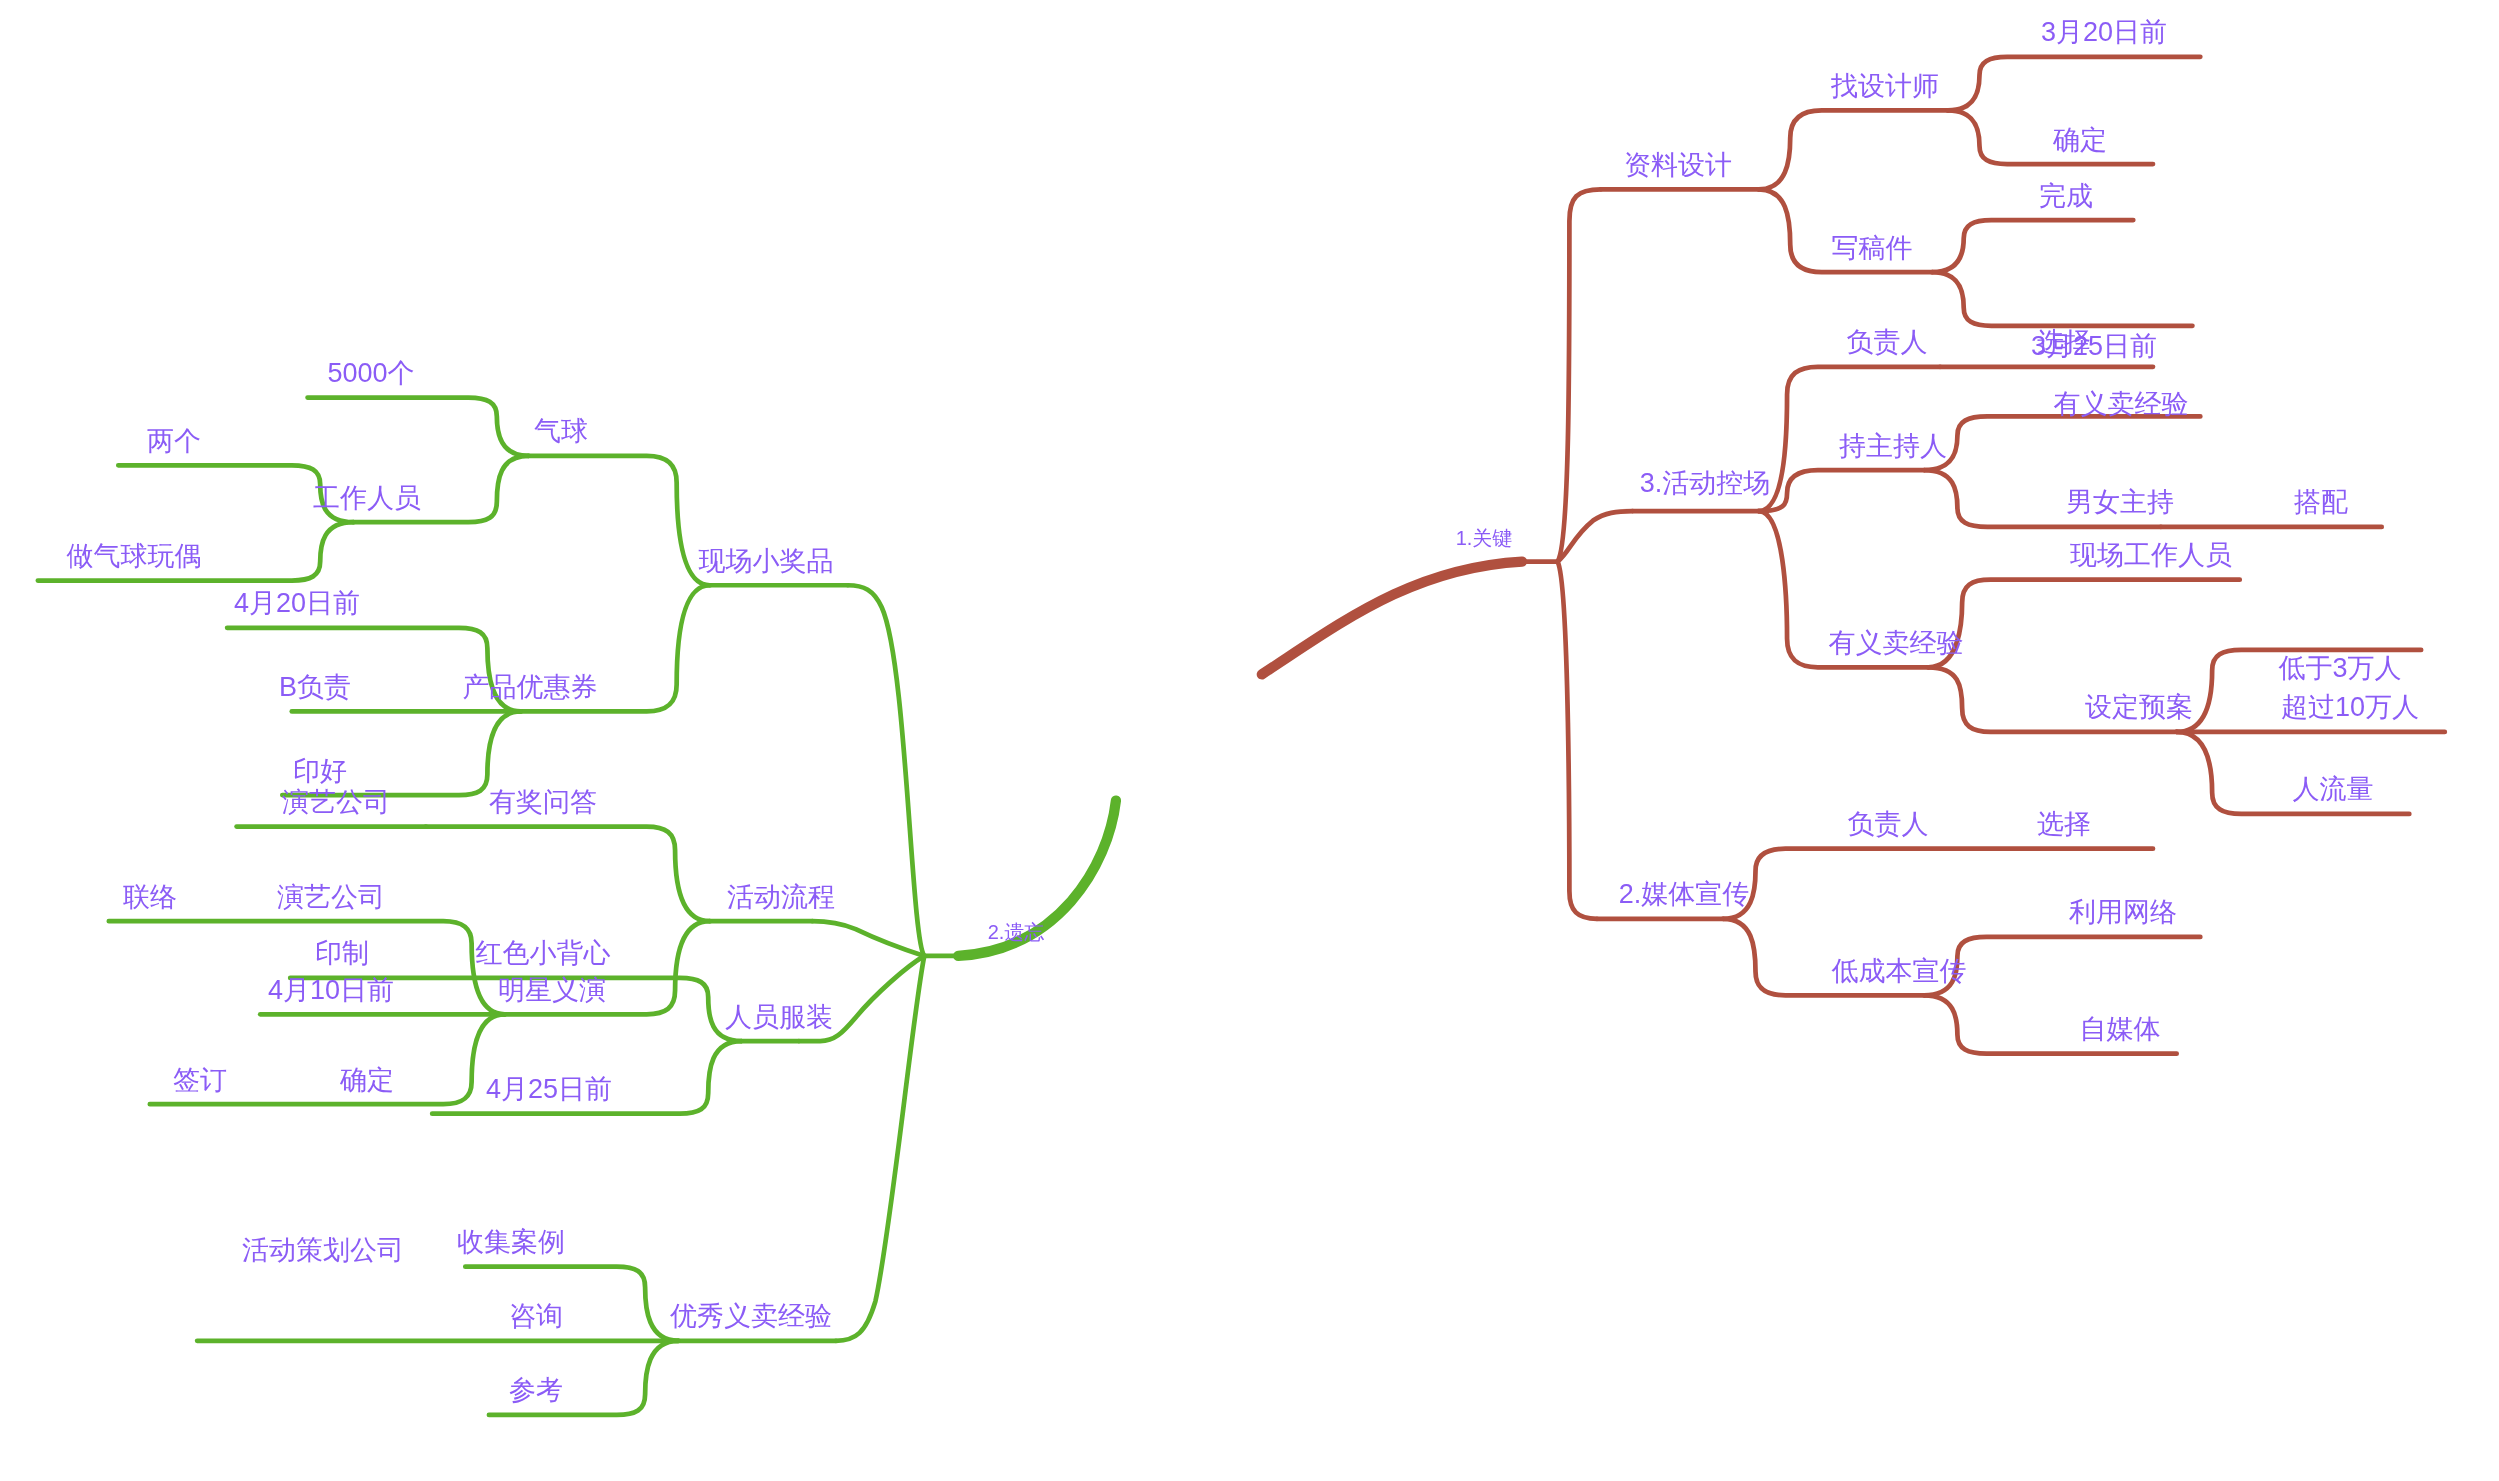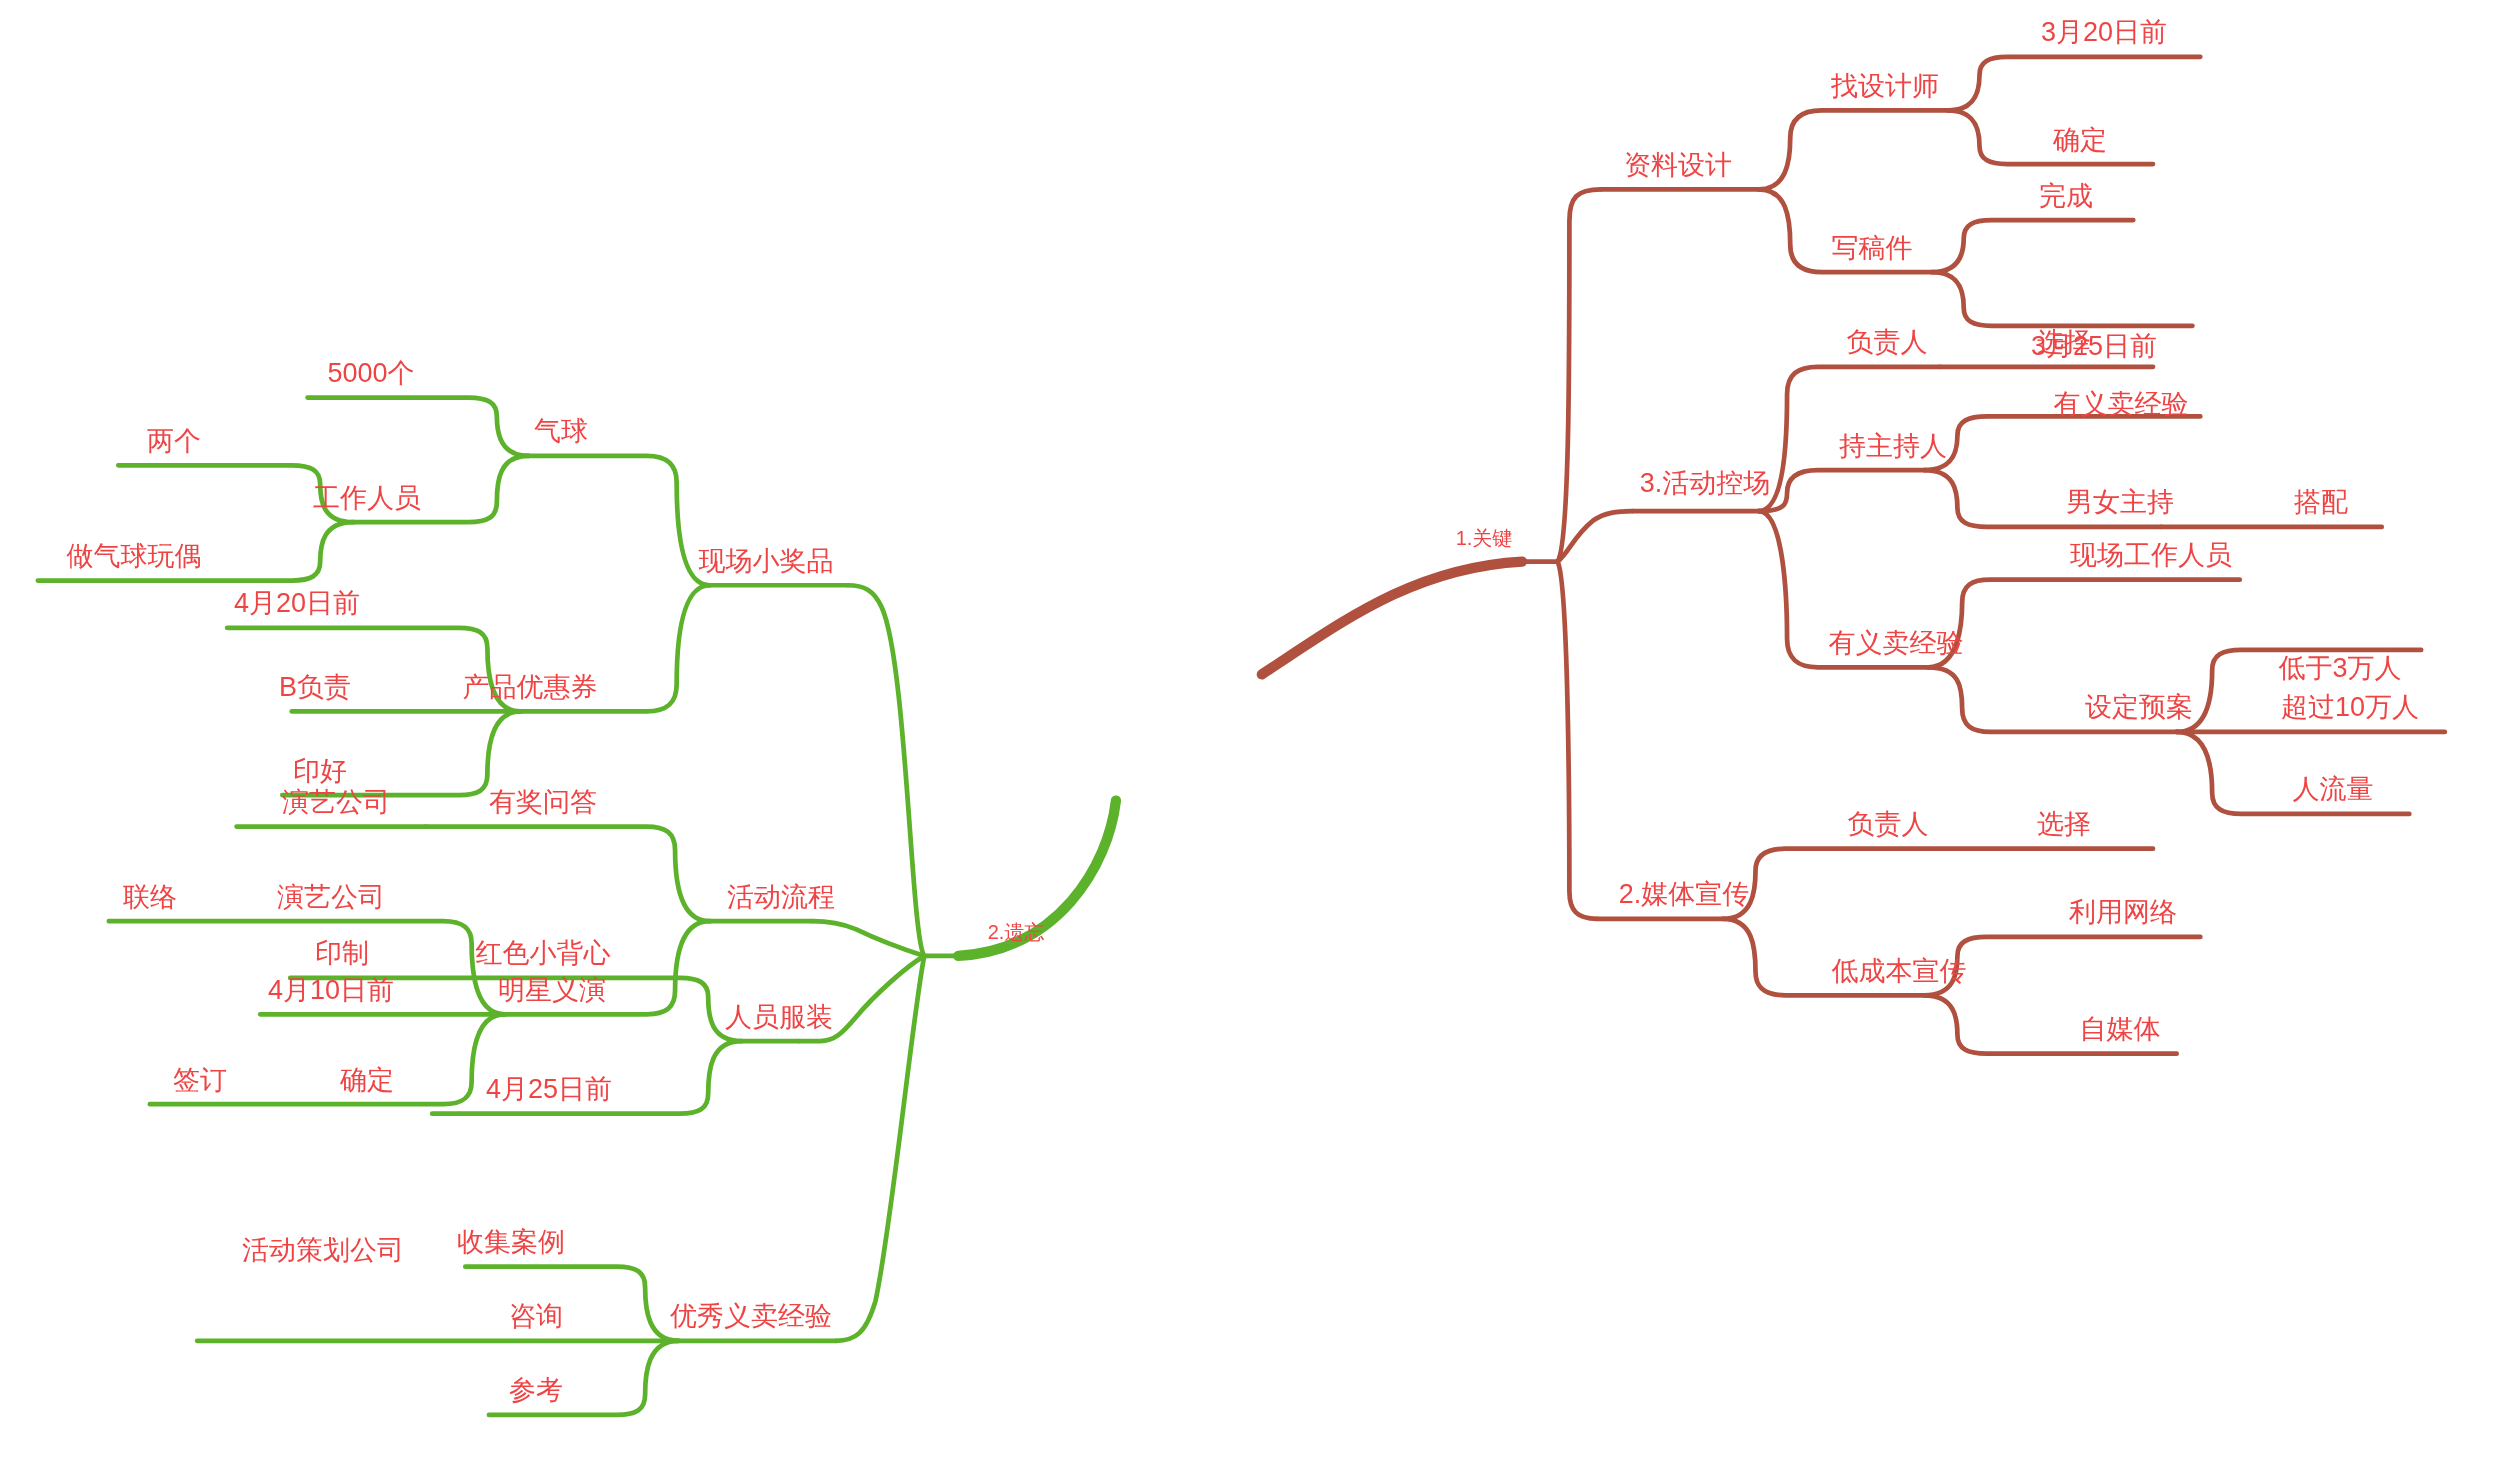--- a/index.html
+++ b/index.html
@@ -1,20 +1,20 @@
 <!DOCTYPE html>
 <html style="font-size:12.6px"><head>
 <meta charset="utf-8">
 <style>
   html,body{margin:0;padding:0;background:#ffffff;}
   body{width:2500px;height:1482px;position:relative;overflow:hidden;
        font-family:"Liberation Sans","DejaVu Sans",sans-serif;}
   #stage{position:absolute;left:0;top:0;width:2500px;height:1482px;}
   svg.wires{position:absolute;left:0;top:0;width:2500px;height:1482px;}
-  .lbl{position:absolute;color:#ef4444;white-space:nowrap;
+  .lbl{position:absolute;color:#8b5cf6;white-space:nowrap;
        font-family:"Liberation Sans","DejaVu Sans",sans-serif;
        transform:translate(-50%,-100%);}
   .lbl.sz-l{font-size:20px;}
   .lbl.sz-m{font-size:27px;}
   .root-node{position:absolute;left:1046px;top:660px;width:255px;height:140px;}
   .root-shape{position:absolute;inset:0;background:#6E1E46;
        border-radius:27px/27px;
        clip-path:polygon(0% 6%,6% 2%,20% 0.5%,50% 0%,80% 0.5%,94% 2%,100% 6%,
                          100% 94%,94% 98%,80% 99.5%,50% 100%,20% 99.5%,6% 98%,0% 94%);}
   .root-icon{position:absolute;left:50%;top:12.6px;transform:translateX(-50%);}

